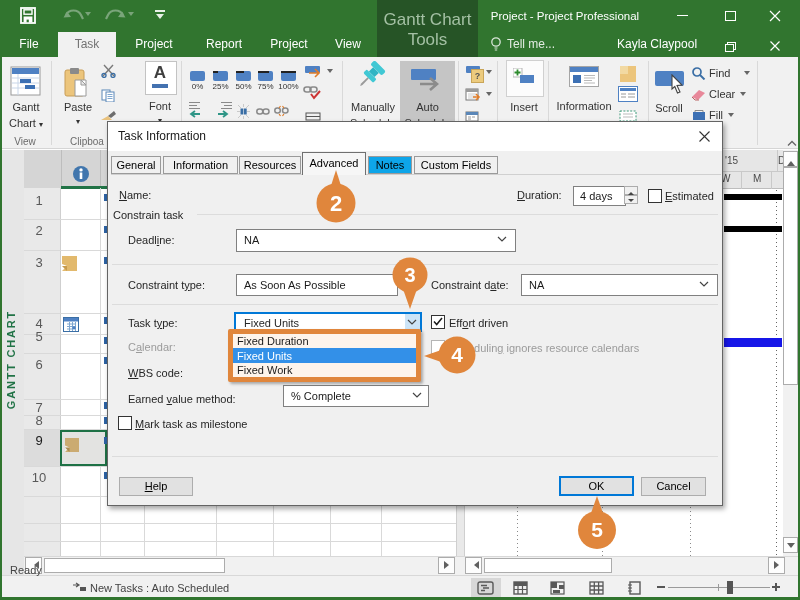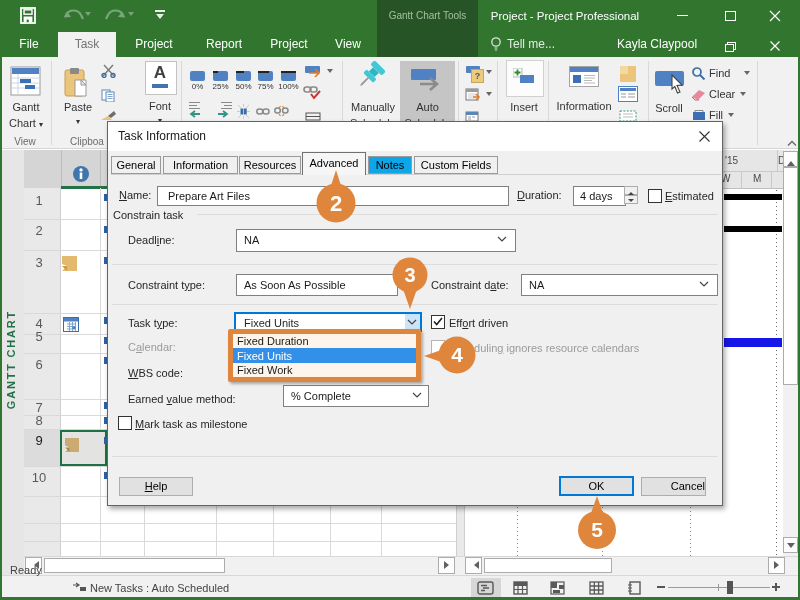--- a/index.html
+++ b/index.html
@@ -28,21 +28,21 @@
     </svg>
 <div class="ab" style="left:85px;top:12px;width:0;height:0;border:3px solid transparent;border-top:4px solid #79a379"></div>
 <svg class="ab" style="left:104px;top:8px" width="22" height="13" viewBox="0 0 22 13">
       <path d="M19 7 C16 1 7 1 4 7 L2 11" fill="none" stroke="#7aa57a" stroke-width="2.2"></path>
       <path d="M21.5 9.5 L14 9 L18 3.5 Z" fill="#7aa57a"></path>
     </svg>
 <div class="ab" style="left:128px;top:12px;width:0;height:0;border:3px solid transparent;border-top:4px solid #79a379"></div>
 <div class="ab" style="left:155px;top:10px;width:10px;height:2px;background:#e8f0e8"></div>
 <div class="ab" style="left:156px;top:14px;width:0;height:0;border:4px solid transparent;border-top:5px solid #e8f0e8"></div>
 
-<div class="ab" style="left:377px;top:10px;width:101px;text-align:center;font-size:10px;color:#a4c0a4">Gantt Chart Tools</div>
+<div class="ab" style="left:377px;top:10px;width:101px;text-align:center;font-size:17px;color:#a4c0a4">Gantt Chart Tools</div>
 <div class="ab" style="left:455px;top:10px;width:220px;text-align:center;font-size:11.5px;color:#fff">Project - Project Professional</div>
 
 <div class="ab" style="left:677px;top:15px;width:11px;height:1px;background:#fff"></div>
 <div class="ab" style="left:725px;top:11px;width:9px;height:8px;border:1px solid #fff"></div>
 <svg class="ab" style="left:769px;top:10px" width="12" height="12" viewBox="0 0 12 12">
       <path d="M1 1 L11 11 M11 1 L1 11" stroke="#fff" stroke-width="1.2"></path>
     </svg>
 
 <div class="ab" style="left:58px;top:32px;width:58px;height:25px;background:#f1f1f1"></div>
 <div class="ab" style="left:0;top:32px;width:58px;text-align:center;font-size:12px;color:#fff;line-height:25px;height:25px">File</div>
@@ -432,21 +432,20 @@
 
   <div class="ab" style="left:3px;top:52px;width:610px;height:1px;background:#d0d0d0"></div>
   <div class="ab" style="left:3px;top:34px;width:50px;height:18px;background:#f0f0f0;border:1px solid #9a9a9a;box-sizing:border-box;font-size:11px;text-align:center;line-height:17px">General</div>
   <div class="ab" style="left:55px;top:34px;width:75px;height:18px;background:#f0f0f0;border:1px solid #9a9a9a;box-sizing:border-box;font-size:11px;text-align:center;line-height:17px">Information</div>
   <div class="ab" style="left:131px;top:34px;width:62px;height:18px;background:#f0f0f0;border:1px solid #9a9a9a;box-sizing:border-box;font-size:11px;text-align:center;line-height:17px">Resources</div>
   <div class="ab" style="left:260px;top:34px;width:44px;height:18px;background:#0ea5e9;border:1px solid #9a9a9a;box-sizing:border-box;font-size:11px;text-align:center;line-height:17px">Notes</div>
   <div class="ab" style="left:306px;top:34px;width:84px;height:18px;background:#f0f0f0;border:1px solid #9a9a9a;box-sizing:border-box;font-size:11px;text-align:center;line-height:17px">Custom Fields</div>
   <div class="ab" style="left:194px;top:30px;width:64px;height:23px;background:#f6f6f6;border:1px solid #707070;border-bottom:none;box-sizing:border-box;font-size:11px;text-align:center;line-height:20px">Advanced</div>
 
   <div class="lbl" style="left:11px;top:67px"><u>N</u>ame:</div>
-  <div class="fld" style="left:49px;top:64px;width:350px;height:18px;line-height:18px"><span style="margin-left:10px">Prepare Art Files</span></div>
   <div class="lbl" style="left:409px;top:67px"><u>D</u>uration:</div>
   <div class="fld" style="left:465px;top:64px;width:51px;height:18px;line-height:18px"><span style="margin-left:6px">4 days</span></div>
   <div class="ab" style="left:516px;top:64px;width:14px;height:9px;background:#f0f0f0;border:1px solid #acacac;box-sizing:border-box"></div>
   <div class="ab" style="left:516px;top:73px;width:14px;height:9px;background:#f0f0f0;border:1px solid #acacac;box-sizing:border-box"></div>
   <div class="ab" style="left:520px;top:67px;width:0;height:0;border:3px solid transparent;border-bottom:3.5px solid #444"></div>
   <div class="ab" style="left:520px;top:76.5px;width:0;height:0;border:3px solid transparent;border-top:3.5px solid #444"></div>
   <div class="cb" style="left:540px;top:67px"></div>
   <div class="lbl" style="left:557px;top:68px"><u>E</u>stimated</div>
 
   <div class="lbl" style="left:5px;top:87px">Constrain task</div>
@@ -491,21 +490,21 @@
   <svg class="ab" style="left:304px;top:270px" width="10" height="6" viewBox="0 0 10 6">
         <path d="M1 1 L5 5 L9 1" fill="none" stroke="#444" stroke-width="1.2"></path>
       </svg>
 
   <div class="cb" style="left:10px;top:294px"></div>
   <div class="lbl" style="left:27px;top:296px"><u>M</u>ark task as milestone</div>
 
   <div class="ab" style="left:4px;top:334px;width:606px;height:1px;background:#dcdcdc"></div>
   <div class="ab" style="left:11px;top:355px;width:74px;height:19px;background:#e1e1e1;border:1px solid #adadad;box-sizing:border-box;font-size:11px;text-align:center;line-height:17px"><u>H</u>elp</div>
   <div class="ab" style="left:451px;top:354px;width:75px;height:20px;background:#e1e1e1;border:2px solid #0078d7;box-sizing:border-box;font-size:11px;text-align:center;line-height:16px">OK</div>
-  <div class="ab" style="left:533px;top:355px;width:65px;height:19px;background:#e1e1e1;border:1px solid #adadad;box-sizing:border-box;font-size:11px;text-align:right;line-height:17px">Cancel</div>
+  <div class="ab" style="left:533px;top:355px;width:65px;height:19px;background:#e1e1e1;border:1px solid #adadad;box-sizing:border-box;font-size:11px;text-align:center;line-height:17px">Cancel</div>
 </div>
 
 <div class="ab" style="left:228px;top:329px;width:193px;height:53px;background:#e0863c;border-radius:2px;box-shadow:2px 2px 3px rgba(0,0,0,0.3)"></div>
 <div class="ab" style="left:233px;top:334px;width:183px;height:43px;background:#fdf4ec"></div>
 <div class="ab" style="left:233px;top:348px;width:183px;height:15px;background:#3390e8"></div>
 <div class="ab" style="left:237px;top:335px;font-size:11px;color:#1a1a1a">Fixed Duration</div>
 <div class="ab" style="left:237px;top:350px;font-size:11px;color:#fff">Fixed Units</div>
 <div class="ab" style="left:237px;top:364px;font-size:11px;color:#1a1a1a">Fixed Work</div>
 
 <svg class="ab" style="left:312px;top:166px" width="48" height="62" viewBox="0 0 48 62">

